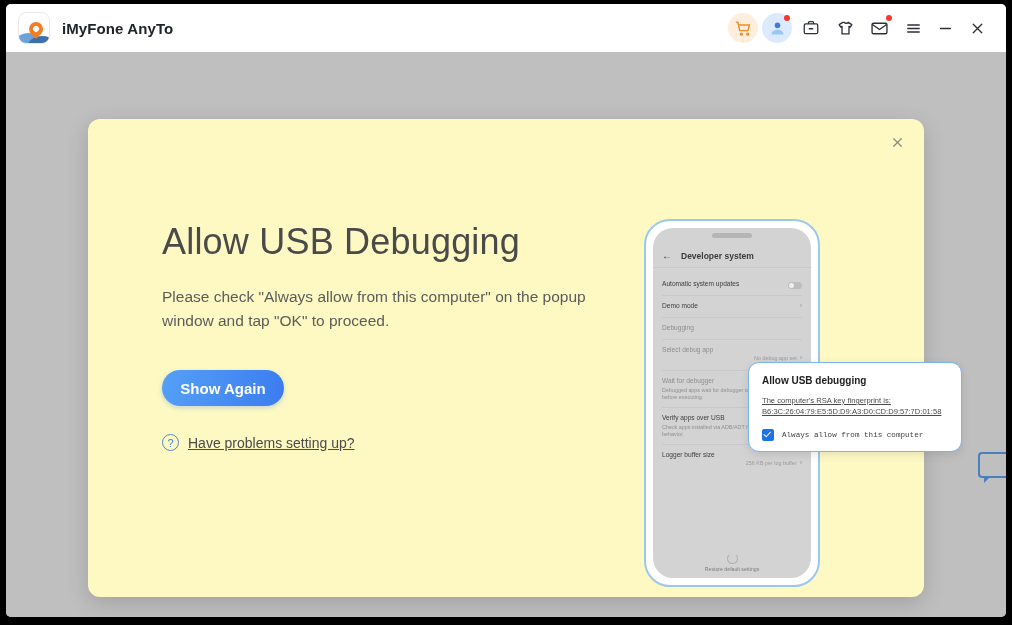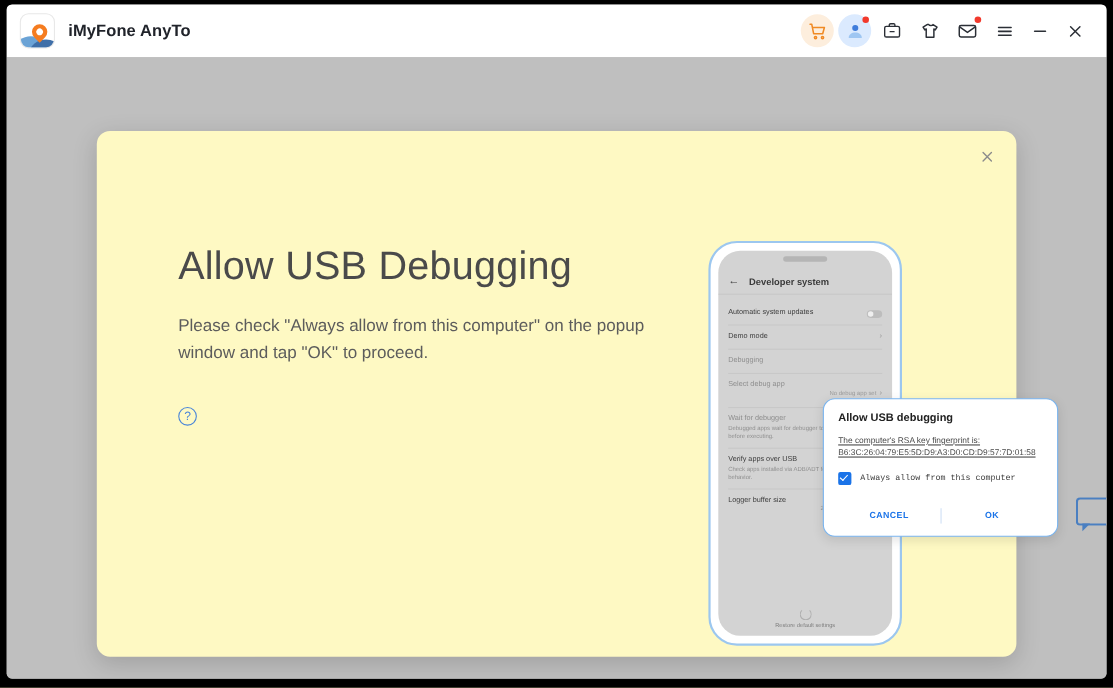--- a/index.html
+++ b/index.html
@@ -343,22 +343,24 @@
 
       <div class="modal-close">
         <svg width="13" height="13" viewBox="0 0 24 24" stroke="#8b8b8b" stroke-width="2.3" stroke-linecap="round">
           <path d="M5 5l14 14M19 5L5 19"></path>
         </svg>
       </div>
 
       <div class="copy">
         <h1 class="headline">Allow USB Debugging</h1>
         <p class="sub">Please check "Always allow from this computer" on the popup window and tap "OK" to proceed.</p>
+        <button class="btn-show">Show Again</button>
         <div class="help-row">
           <span class="help-circle">?</span>
+          <span class="help-text">Have problems setting up?</span>
         </div>
       </div>
 
       <div class="phone-wrap">
         <div class="phone">
           <div class="phone-inner">
             <div class="notch"></div>
 
             <div class="ph-header">
               <span class="ph-back">←</span>
@@ -413,23 +415,18 @@
         <div class="adb-dialog">
           <div class="adb-title">Allow USB debugging</div>
           <div class="adb-body">The computer's RSA key fingerprint is:</div>
           <div class="adb-body">B6:3C:26:04:79:E5:5D:D9:A3:D0:CD:D9:57:7D:01:58</div>
 
           <div class="adb-check">
             <span class="adb-box"></span>
             <span class="adb-check-label">Always allow from this computer</span>
           </div>
 
-          <div class="adb-actions">
-            <span class="adb-btn">CANCEL</span>
-            <span class="adb-sep"></span>
-            <span class="adb-btn">OK</span>
-          </div>
         </div>
       </div>
 
     </div>
   </div>
 </div>
 
 </body></html>

